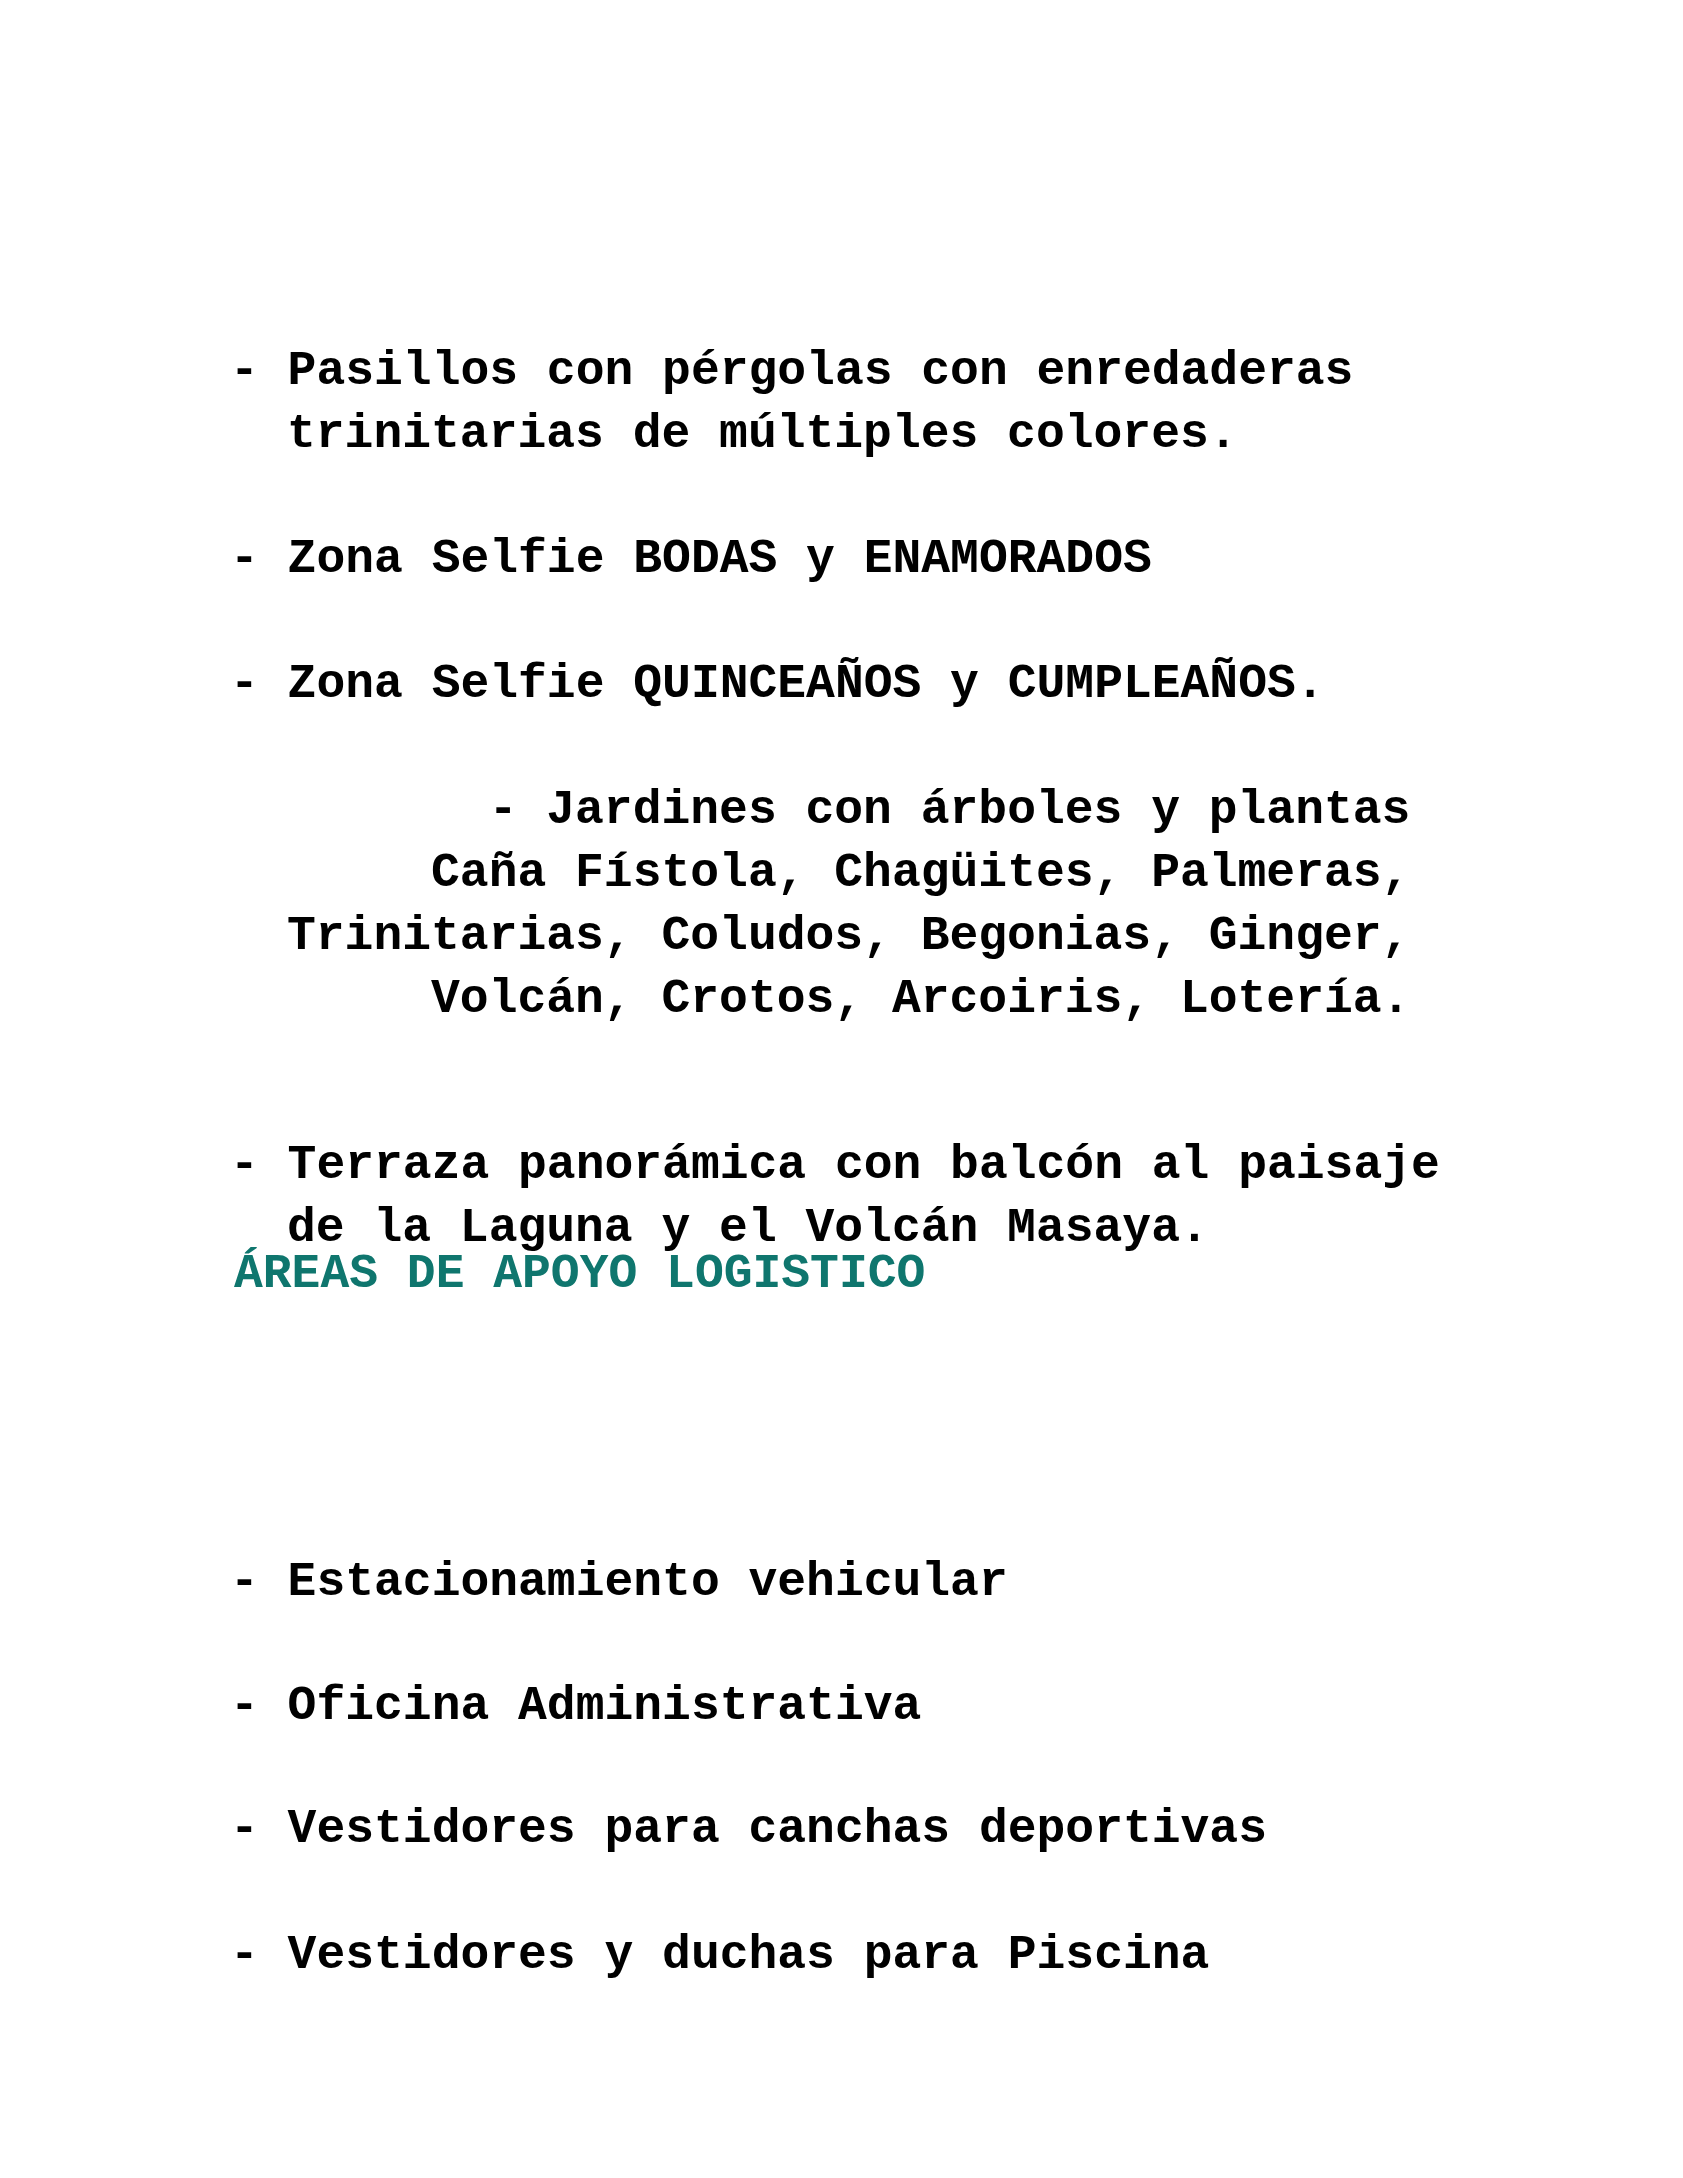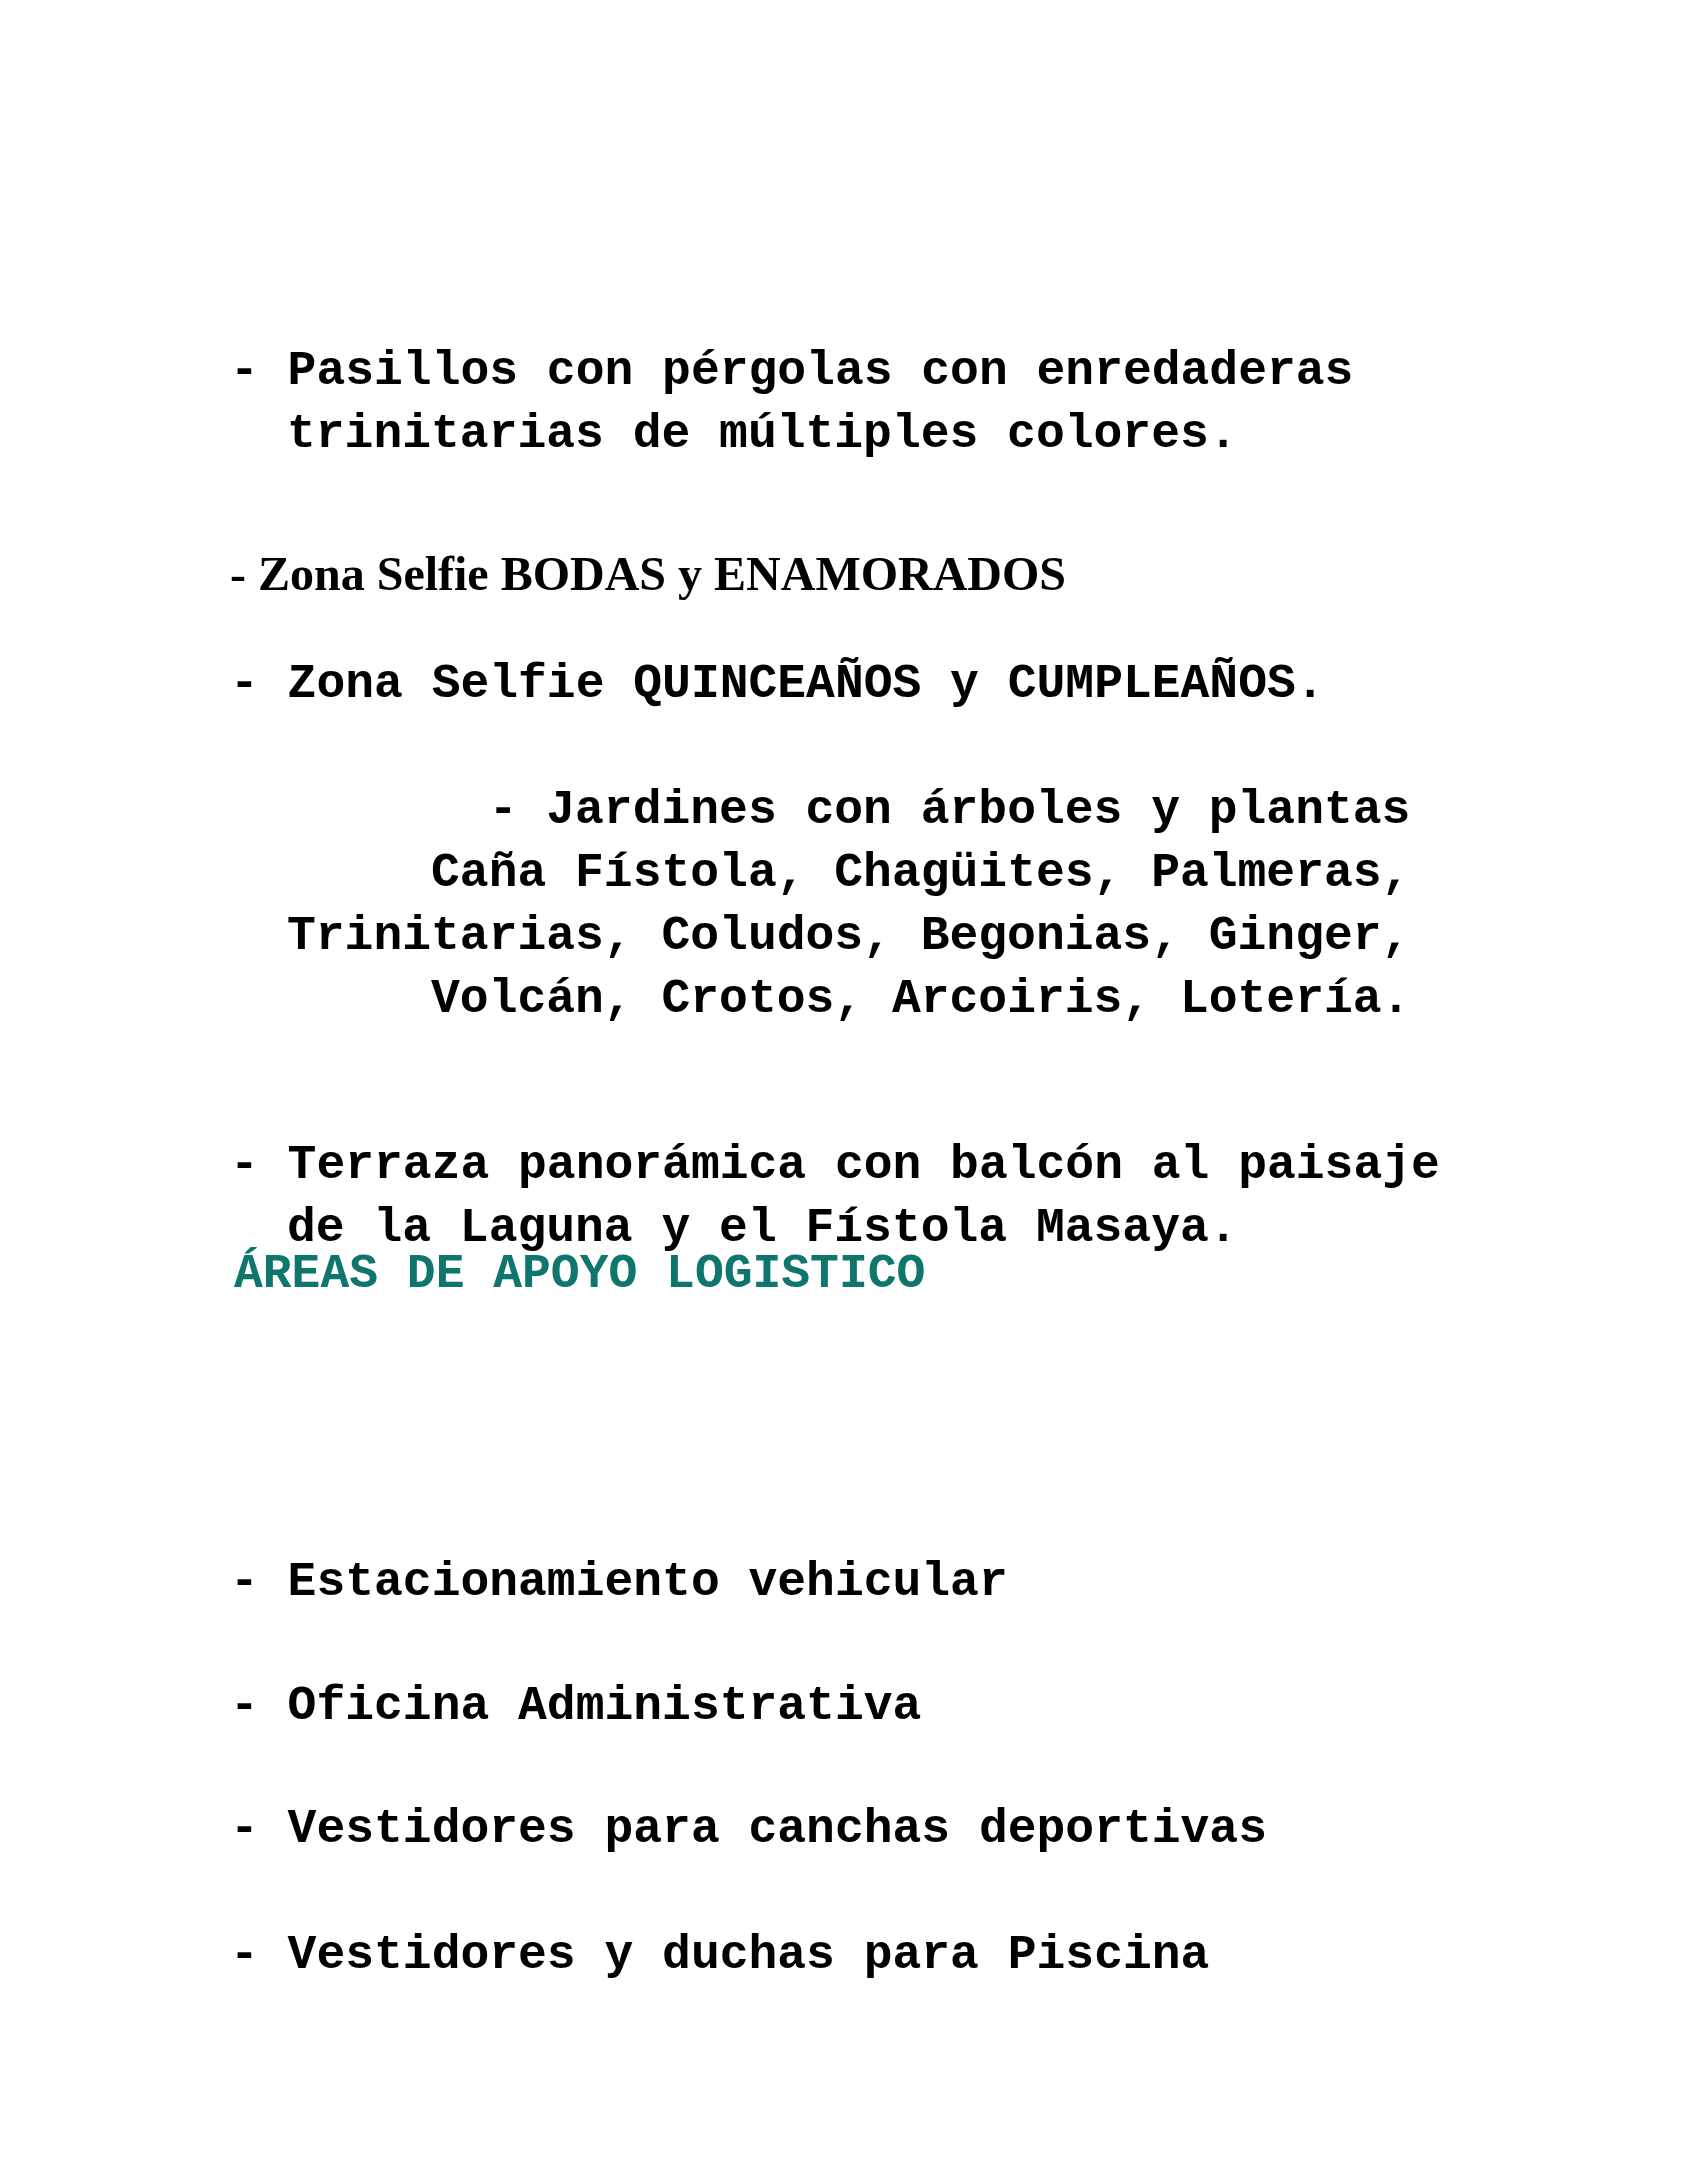--- a/index.html
+++ b/index.html
@@ -46,34 +46,34 @@
   </style>
 </head>
 <body>
 
 <div class="page">
 
   <p class="block" style="top:190px;">
     <span class="line">- Pasillos con pérgolas con enredaderas</span><span class="line cont">trinitarias de múltiples colores.</span>
   </p>
 
-  <p class="block" style="top:392px;font-family:Liberation Serif, serif;">
+  <p class="block" style="top:378px;">
     <span class="line">- Zona Selfie BODAS y ENAMORADOS</span>
   </p>
 
   <p class="block" style="top:503px;">
     <span class="line">- Zona Selfie QUINCEAÑOS y CUMPLEAÑOS.</span>
   </p>
 
   <p class="block" style="top:629px;text-align:right;">
     <span class="line">- Jardines con árboles y plantas</span><span class="line cont">Caña Fístola, Chagüites, Palmeras,</span><span class="line cont">Trinitarias, Coludos, Begonias, Ginger,</span><span class="line cont">Volcán, Crotos, Arcoiris, Lotería.</span>
   </p>
 
   <p class="block" style="top:984px;">
-    <span class="line">- Terraza panorámica con balcón al paisaje</span><span class="line cont">de la Laguna y el Fístola Masaya.</span>
+    <span class="line">- Terraza panorámica con balcón al paisaje</span><span class="line cont">de la Laguna y el Volcán Masaya.</span>
   </p>
 
   <h2 class="block heading" style="top:1219px;">ÁREAS DE APOYO LOGISTICO</h2>
 
   <p class="block" style="top:1525px;">
     <span class="line">- Oficina Administrativa</span>
   </p>
 
   <p class="block" style="top:1401px;">
     <span class="line">- Estacionamiento vehicular</span>

